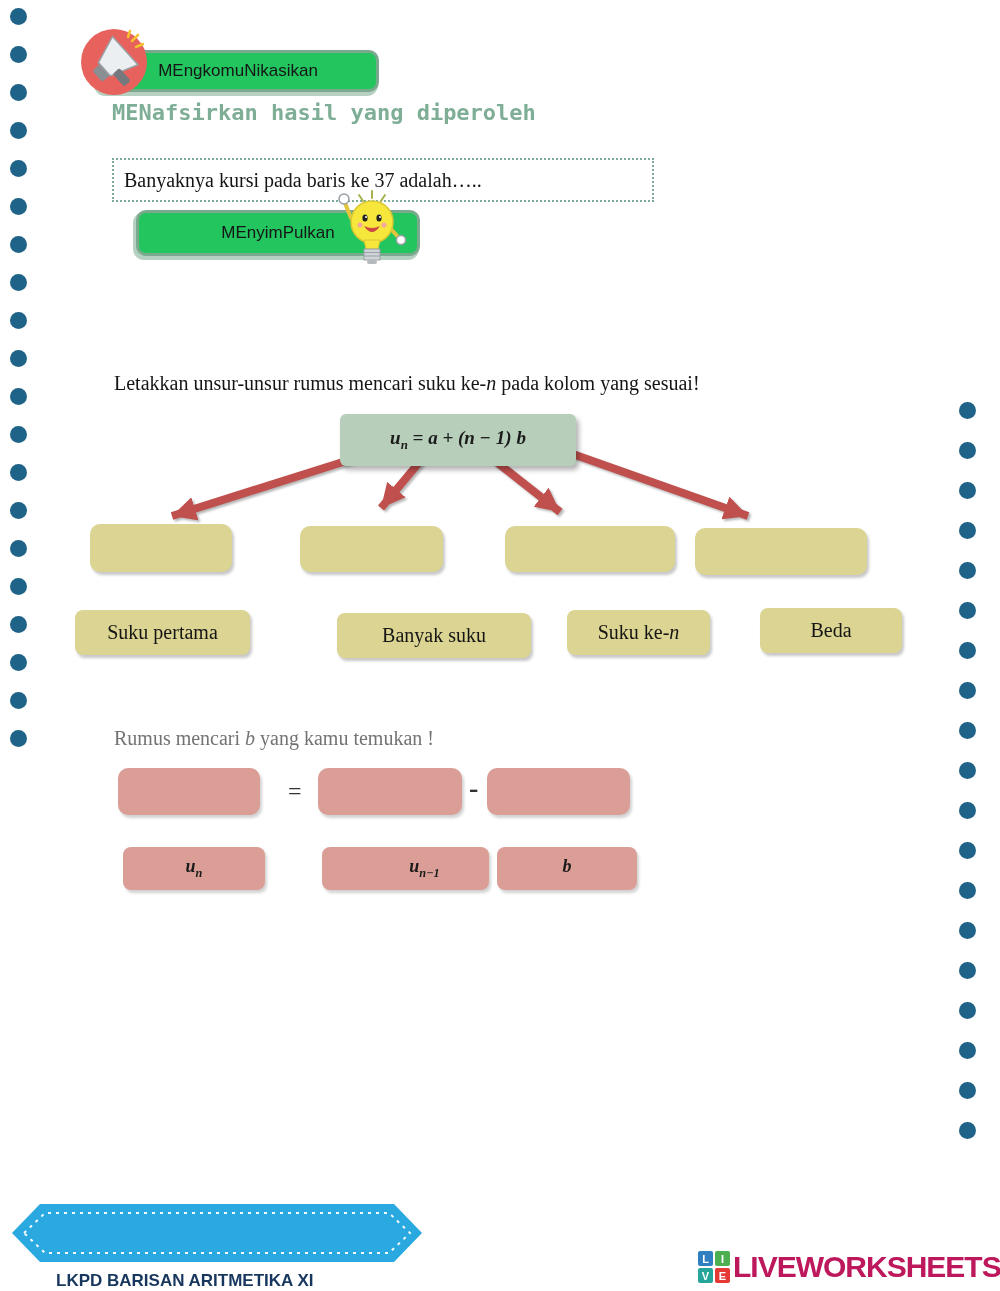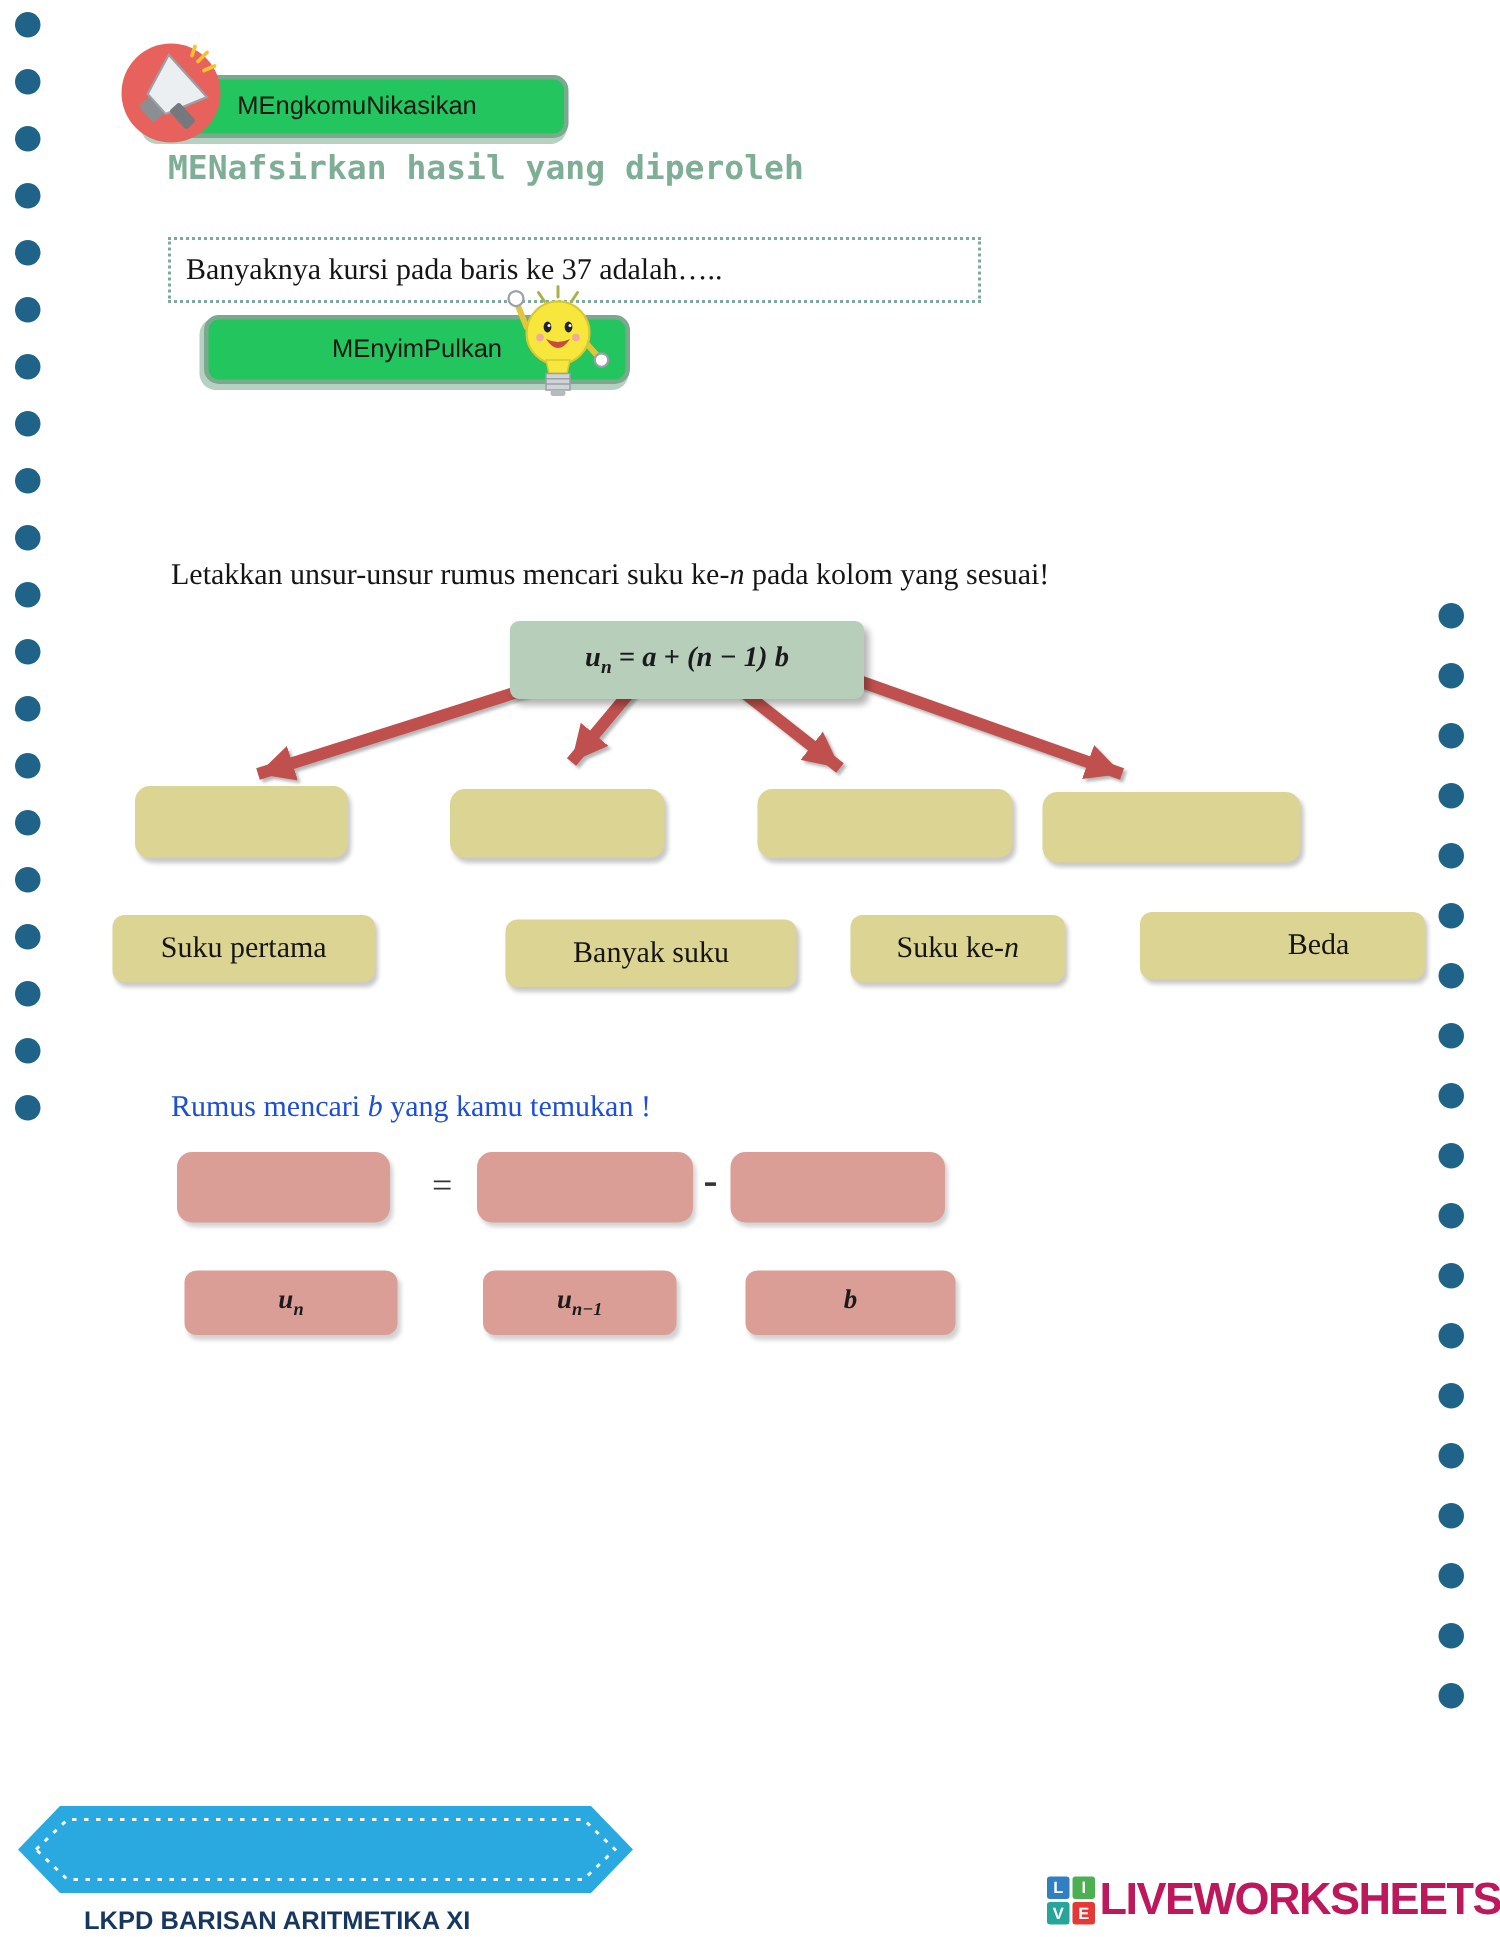--- a/index.html
+++ b/index.html
@@ -52,39 +52,39 @@
   .db2{left:300px;top:526px;width:143px;height:46px;}
   .db3{left:505px;top:526px;width:170px;height:46px;}
   .db4{left:695px;top:528px;width:172px;height:47px;}
 
   .tag-box{position:absolute;background:#dbd492;border-radius:8px;height:45px;
            box-shadow:2px 3px 3px rgba(0,0,0,.22);
            display:flex;align-items:center;justify-content:center;font-size:20px;color:#151515;}
   .t1{left:75px;top:610px;width:175px;}
   .t2{left:337px;top:613px;width:194px;}
   .t3{left:567px;top:610px;width:143px;}
-  .t4{left:760px;top:608px;width:142px;padding-left:48px;}
-
-  .prompt{position:absolute;left:114px;top:727px;font-size:20px;color:#1d4ed8;}
+  .t4{left:760px;top:608px;width:142px;}
+
+  .prompt{position:absolute;left:114px;top:727px;font-size:20px;color:#737373;}
 
   .pink-box{position:absolute;background:#db9e97;border-radius:10px;
             box-shadow:2px 3px 3px rgba(0,0,0,.18);}
   .pe1{left:118px;top:768px;width:142px;height:47px;}
   .pe2{left:318px;top:768px;width:144px;height:47px;}
   .pe3{left:487px;top:768px;width:143px;height:47px;}
   .op{position:absolute;font-size:24px;color:#333;}
   .op-eq{left:288px;top:778px;}
   .op-minus{left:469px;top:772px;font-weight:bold;font-size:28px;}
 
   .pink-tag{position:absolute;background:#db9e97;border-radius:8px;height:43px;
             box-shadow:2px 3px 3px rgba(0,0,0,.18);
             display:flex;align-items:center;justify-content:center;}
   .pink-tag .math{font-size:18px;}
   .q1{left:123px;top:847px;width:142px;}
-  .q2{left:322px;top:847px;width:129px;}
+  .q2{left:322px;top:847px;width:129px;padding-left:38px;}
   .q3{left:497px;top:847px;width:140px;}
 
   .ribbon{position:absolute;left:12px;top:1204px;width:410px;height:58px;}
   .ribbon-text{position:absolute;left:44px;top:0;height:58px;display:flex;align-items:center;
                font-family:"Liberation Sans",sans-serif;font-weight:bold;font-size:17px;color:#17375e;margin-top:48px;}
 
   .logo{position:absolute;left:698px;top:1250px;display:flex;align-items:center;gap:3px;
         text-decoration:none;cursor:pointer;}
   .lw-grid{display:grid;grid-template-columns:15px 15px;grid-template-rows:15px 15px;gap:2px;}
   .sq{display:flex;align-items:center;justify-content:center;color:#fff;

